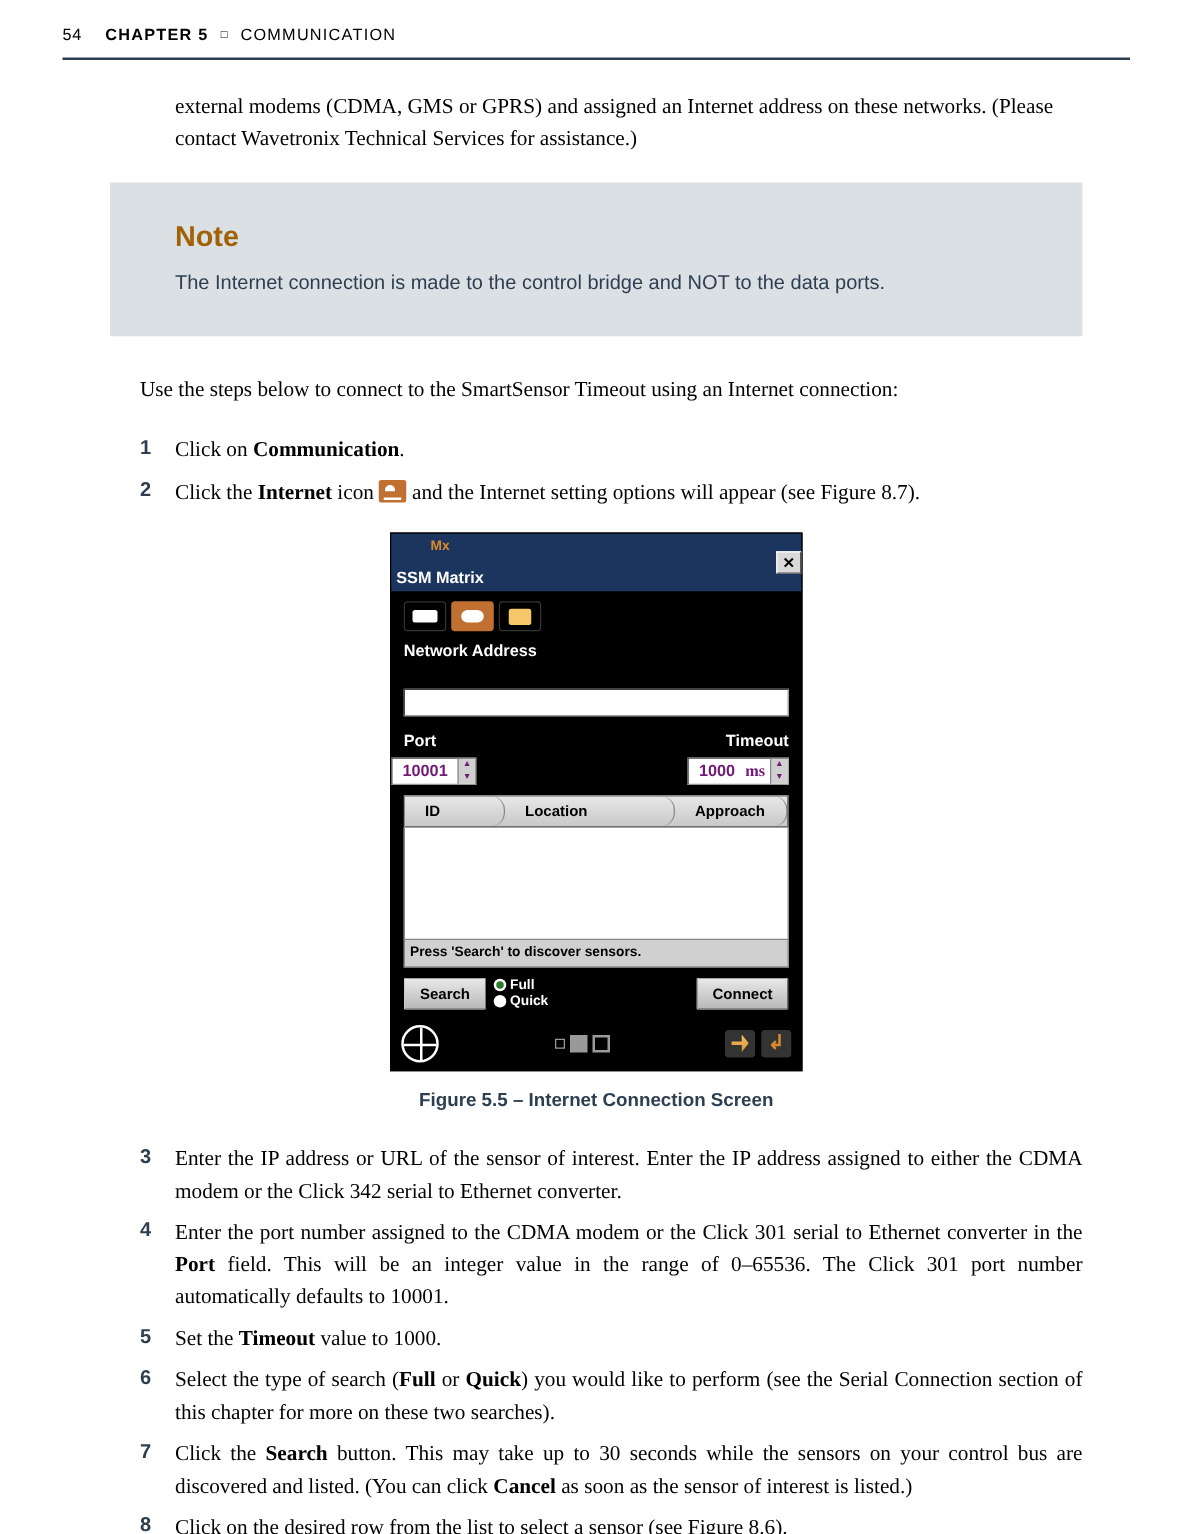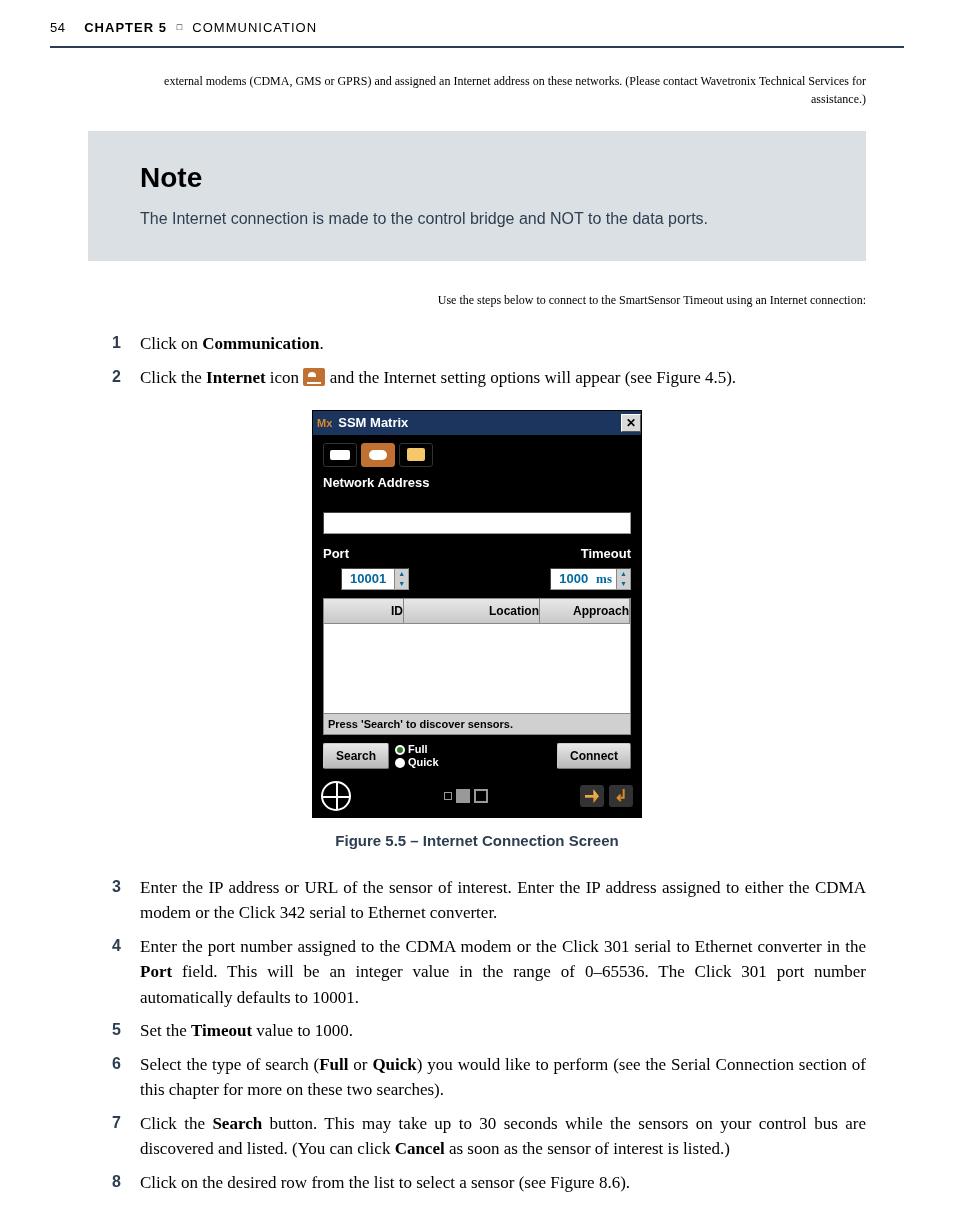--- a/index.html
+++ b/index.html
@@ -17,31 +17,31 @@
     padding: 18px 0 8px 50px;
     font-size: 13px;
     letter-spacing: 0.5px;
     border-radius: 16px;
   }
   .page-num { font-family: Arial, sans-serif; font-weight: 400; }
   .chapter-word { font-family: Arial, sans-serif; font-weight: 700; letter-spacing: 1px; }
   .chapter-title { font-family: Arial, sans-serif; font-weight: 400; letter-spacing: 1px; }
   .sq-sep { font-size: 9px; vertical-align: 2px; padding: 0 6px; }
   .hr-line { height: 2px; background: #2d3e50; margin: 0 50px 24px 50px; }
-  .body-block { margin: 0 88px 22px 140px; font-size: 12px; line-height: 1.55; text-align: right; }
+  .body-block { margin: 0 88px 22px 140px; font-size: 17px; line-height: 1.55; text-align: left; }
   .note-box {
     background: #dbe0e5;
     margin: 0 88px 30px 88px;
     padding: 26px 28px 30px 52px;
   }
   .note-heading {
     font-family: Arial, sans-serif;
     font-weight: 700;
-    font-size: 28px;
-    color: #000000;
+    font-size: 23px;
+    color: #a16207;
     margin-bottom: 8px;
   }
   .note-text {
     font-family: Arial, sans-serif;
     font-size: 16px;
     color: #2d3e50;
   }
   ol.steps { list-style: none; margin: 0 88px 0 112px; }
   ol.steps li { display: flex; margin-bottom: 8px; font-size: 17px; line-height: 1.5; }
   ol.steps li .num {
@@ -71,21 +71,21 @@
   .ssm-window {
     display: inline-block; width: 330px; background: #000; color: #fff;
     font-family: Arial, sans-serif; font-size: 12px; text-align: left;
     border: 1px solid #000;
   }
   .ssm-titlebar {
     background: #1b355f; color: #fff; font-weight: 700;
     display: flex; align-items: center; justify-content: space-between;
     padding: 2px 0 2px 4px; font-size: 13px;
   }
-  .ssm-titlebar .t-left { display: flex; align-items: center; gap: 6px; }
+  .ssm-titlebar .t-left { display: flex; align-items: center; gap: 6px; flex-direction: column; }
   .mx-badge { color: #d98a2a; font-size: 11px; font-weight: 700; }
   .close-x {
     background: #d9d9d9; color: #000; width: 20px; height: 18px;
     display: flex; align-items: center; justify-content: center;
     font-weight: 700; border: 1px solid #fff; border-right: 1px solid #555; border-bottom: 1px solid #555;
     font-size: 12px;
   }
   .tab-row { display: flex; gap: 4px; padding: 8px 10px 4px 10px; }
   .tab-btn {
     width: 34px; height: 24px; background: #000; border: 1px solid #333;
@@ -95,36 +95,36 @@
   .kb-icon { width: 20px; height: 10px; background: #fff; border-radius: 2px; }
   .cloud-icon { width: 18px; height: 10px; background: #fff; border-radius: 5px; }
   .folder-icon { width: 18px; height: 13px; background: #f5c76a; border-radius: 2px; }
   .section-label { font-weight: 700; padding: 2px 10px 20px 10px; font-size: 13px; }
   .net-input {
     margin: 0 10px 10px 10px; height: 22px; background: #fff;
     border: 1px inset #999;
   }
   .row-pt { display: flex; justify-content: space-between; padding: 0 10px 4px 10px; font-weight: 700; font-size: 13px; }
   .spin-box {
-    display: inline-flex; align-items: flex-end; background: #fff; color: #0369a1;
-    border: 1px inset #999; height: 22px; margin: 0 10px 6px 28px;
+    display: inline-flex; align-items: flex-start; background: #fff; color: #701a75;
+    border: 1px inset #999; height: 22px; margin: 0 10px 6px 0;
   }
   .spin-box .val { padding: 0 8px; font-weight: 700; font-size: 13px; }
   .spin-box .unit { padding-right: 4px; font-weight: 700; font-size: 13px; font-family: Liberation Serif, serif; }
   .spin-arrows {
     display: flex; flex-direction: column; width: 14px; height: 20px;
     background: #d0d0d0; border-left: 1px solid #888;
   }
   .spin-arrows div { flex: 1; font-size: 7px; text-align: center; line-height: 10px; }
   .pt-container { display: flex; justify-content: space-between; padding: 0 0 2px 0; }
   .table-head {
     display: flex; margin: 0 10px; background: linear-gradient(#e8e8e8,#c8c8c8);
     border: 1px solid #888; color: #000; font-weight: 700; font-size: 12px;
   }
-  .table-head div { padding: 3px 0; text-align: right; border-right: 1px solid #888; }
+  .table-head div { padding: 3px 16px; text-align: left; border-right: 1px solid #888; border-radius: 11px; }
   .th-id { flex: 0 0 80px; }
   .th-loc { flex: 1; }
   .th-app { flex: 0 0 90px; border-right: none; }
   .table-body { margin: 0 10px; height: 90px; background: #fff; border: 1px solid #888; border-top: none; }
   .hint-row {
     margin: 0 10px; background: #d0d0d0; color: #000; font-weight: 700;
     font-size: 11px; padding: 2px 4px; border: 1px solid #888; border-top: none;
   }
   .btn-row { display: flex; align-items: center; gap: 6px; padding: 8px 10px; }
   .gbtn {
@@ -181,21 +181,21 @@
 <ol class="steps">
   <li>
     <span class="num">1</span>
     <span class="txt">
       <span>Click on </span><span class="b">Communication</span><span>.</span>
     </span>
   </li>
   <li>
     <span class="num">2</span>
     <span class="txt">
-      <span>Click the </span><span class="b">Internet</span><span> icon </span><span class="inline-icon"></span><span> and the Internet setting options will appear (see Figure 4.5).</span>
+      <span>Click the </span><span class="b">Internet</span><span> icon </span><span class="inline-icon"></span><span> and the Internet setting options will appear (see Figure 8.7).</span>
     </span>
   </li>
 </ol>
 
 <div class="figure-wrap">
   <div class="ssm-window">
     <div class="ssm-titlebar">
       <div class="t-left">
         <span class="mx-badge">Mx</span>
         <span>SSM Matrix</span>

